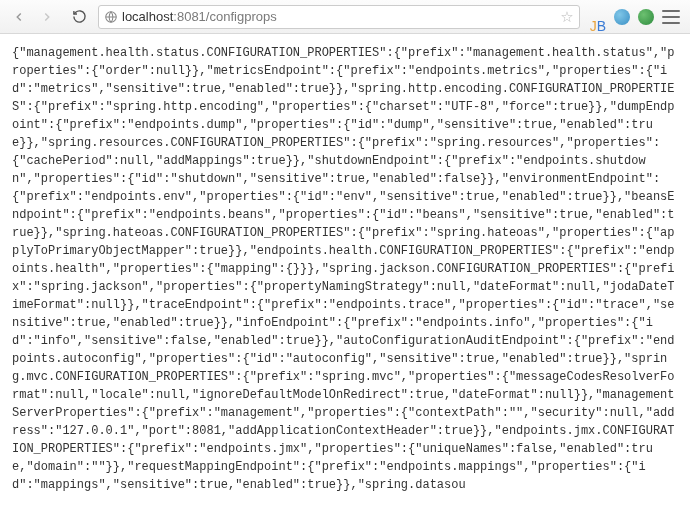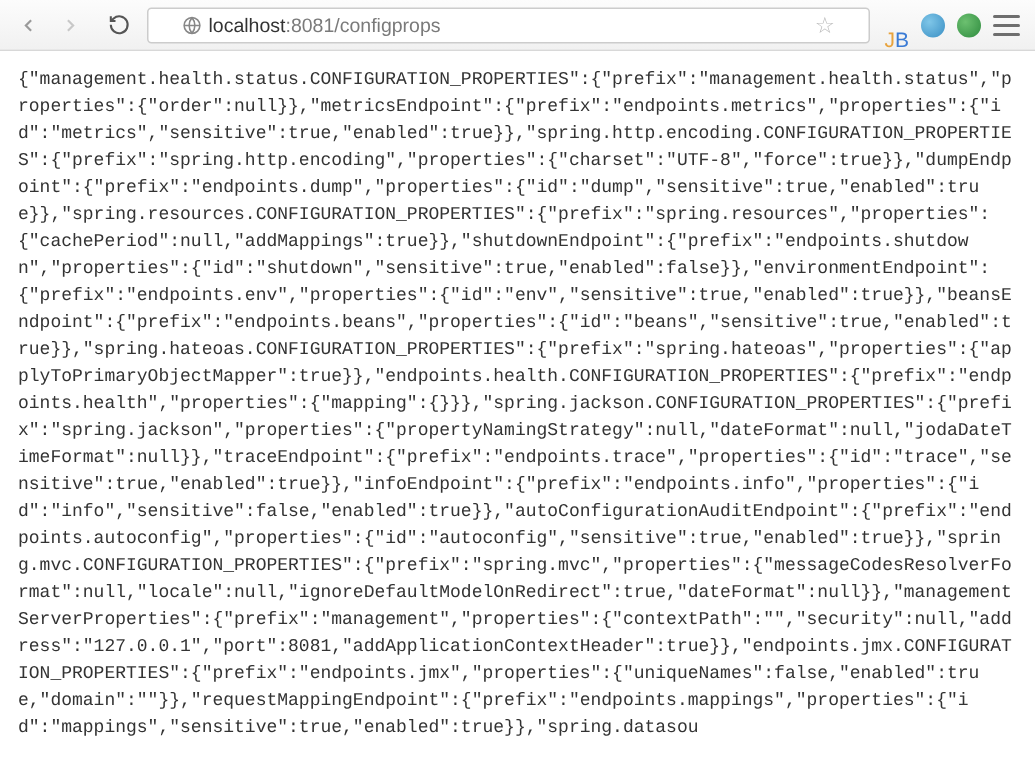--- a/index.html
+++ b/index.html
@@ -1,21 +1,21 @@
 <!DOCTYPE html>
 <html><head>
 <meta charset="utf-8">
 <style>
 * { margin: 0; padding: 0; box-sizing: border-box; }
 body { font-family: Arial, sans-serif; background: #fff; width: 690px; }
 .toolbar { height: 34px; background: linear-gradient(#fcfcfc, #f1f1f1); border-bottom: 1px solid #d8d8d8; display: flex; align-items: center; padding: 0 6px; gap: 6px; }
 .nav-arrows { display: flex; align-items: center; gap: 2px; }
 .nav-btn { width: 26px; height: 24px; display: flex; align-items: center; justify-content: center; color: #999; font-size: 15px; cursor: default; }
 .reload { width: 26px; height: 24px; display: flex; align-items: center; justify-content: center; color: #555; font-size: 15px; }
-.addr { flex: 1; height: 24px; background: #fff; border: 1px solid #ccc; border-radius: 3px; display: flex; align-items: center; padding: 0 22px; gap: 4px; }
+.addr { flex: 1; height: 24px; background: #fff; border: 1px solid #ccc; border-radius: 3px; display: flex; align-items: center; padding: 0 5px; gap: 4px; }
 .globe { width: 14px; height: 14px; }
 .url { font-size: 13px; color: #555; font-family: Arial, sans-serif; }
 .url .host { color: #333; }
 .url .path { color: #7a7a7a; }
 .star { color: #bbb; font-size: 15px; margin-left: auto; }
 .ext { display: flex; align-items: center; gap: 8px; padding: 0 4px; }
 .jb { font-weight: normal; font-size: 14px; margin-top: 18px; }
 .jb .j { color: #e8a33d; }
 .jb .b { color: #3a7bd5; }
 .cookie { width: 16px; height: 16px; border-radius: 50%; background: radial-gradient(circle at 35% 35%, #7fc6e8, #3a8fc4); position: relative; }

